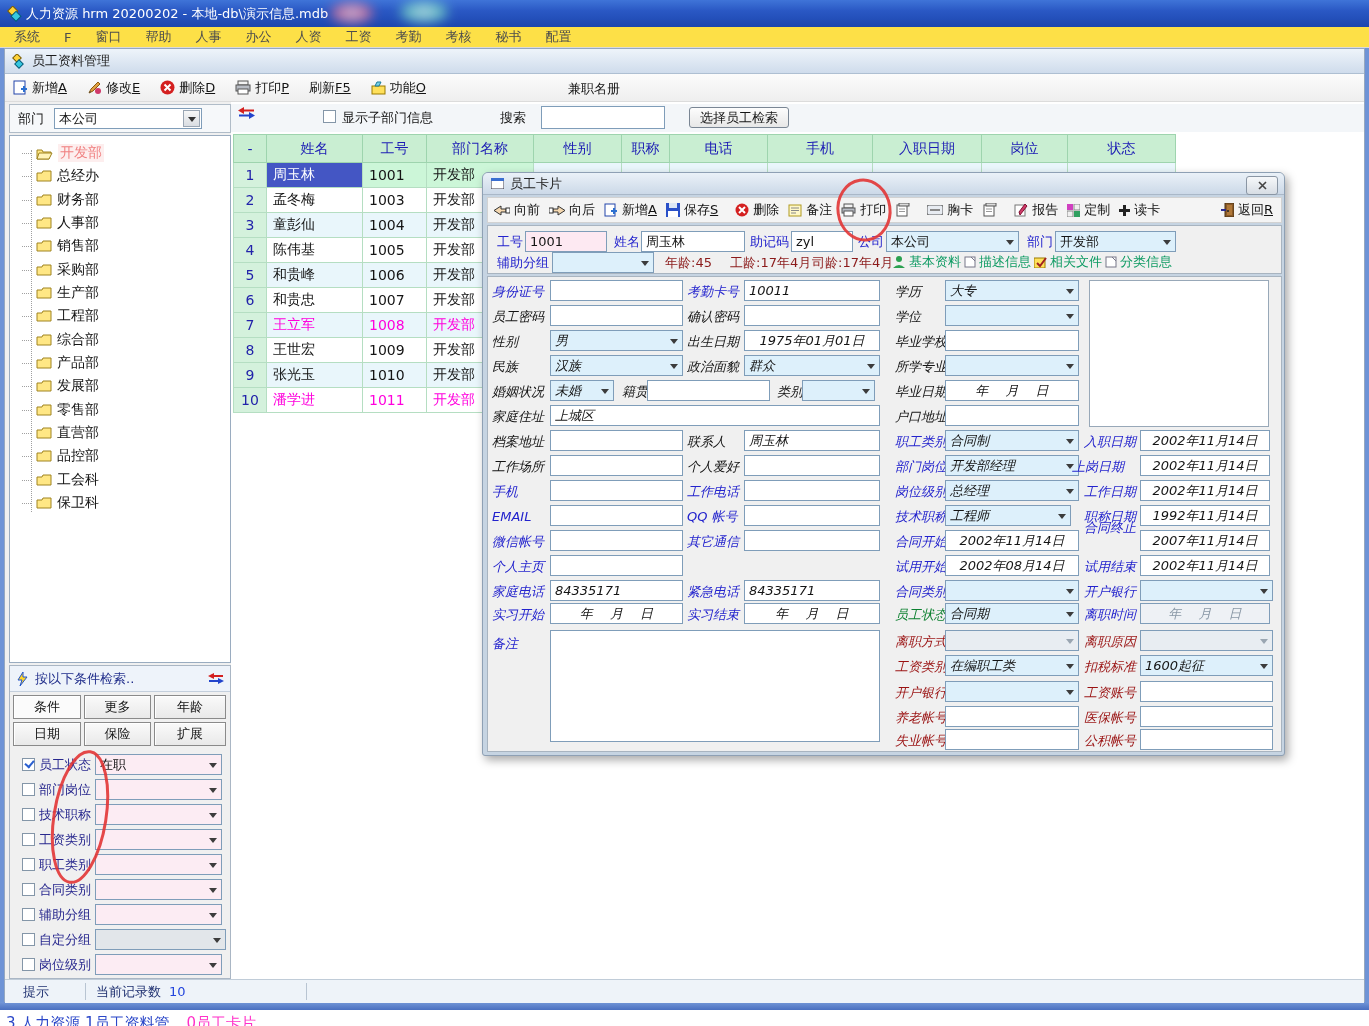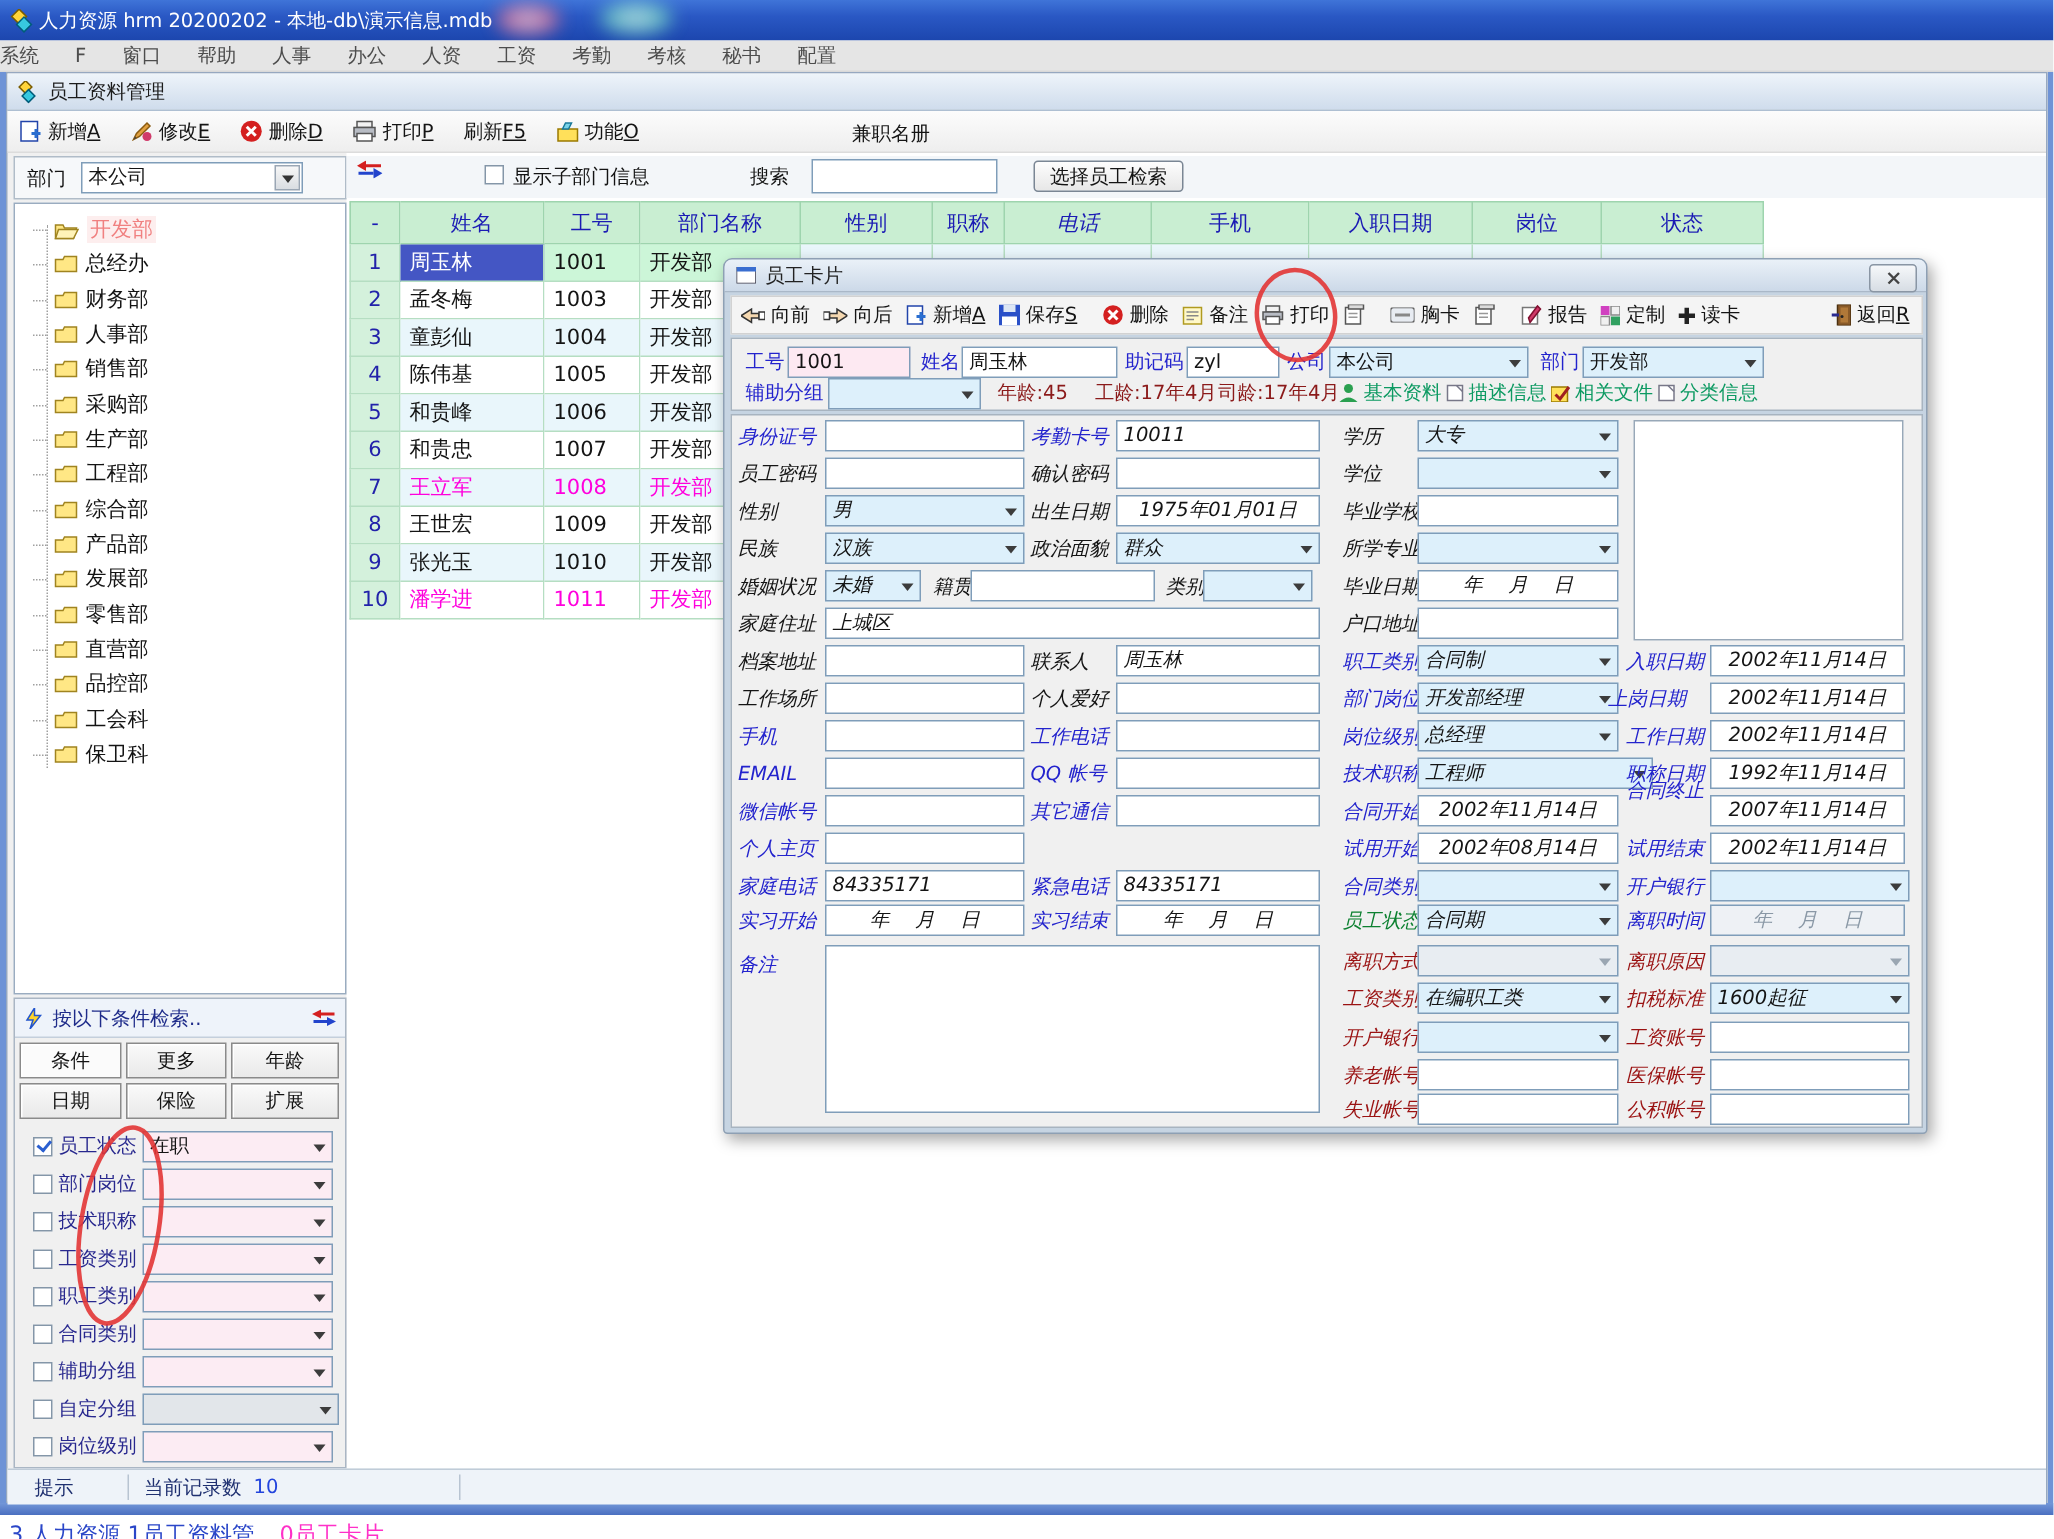--- a/index.html
+++ b/index.html
@@ -6,22 +6,22 @@
   body{width:1369px;height:1026px;position:relative;overflow:hidden;
        font-family:"DejaVu Sans","Liberation Sans",sans-serif;font-size:13px;color:#141414;
        background:#fff;}
   .abs{position:absolute;}
   .nw{white-space:nowrap;}
   
   .titlebar{position:absolute;left:0;top:0;width:1369px;height:27px;
     background:linear-gradient(#3f74d8 0%,#2a58c4 40%,#1c46ae 100%);color:#fff;
     display:flex;align-items:center;padding-left:6px;box-sizing:border-box;overflow:hidden;}
   .glow{position:absolute;border-radius:50%;filter:blur(6px);opacity:.75;}
-  .menubar{position:absolute;left:0;top:27px;width:1369px;height:21px;background:#e5e5e5;
-    border-bottom:1px solid #d9d9d9;display:flex;align-items:center;gap:24px;
+  .menubar{position:absolute;left:0;top:27px;width:1369px;height:21px;background:#fde047;
+    border-bottom:1px solid #d9d9d9;display:flex;align-items:center;gap:24px;padding-left:14px;
     color:#4d4d4d;box-sizing:border-box;}
   .menubar span{cursor:default;}
   
   .frame-l{position:absolute;left:0;top:48px;width:4px;height:962px;background:#6e93d6;}
   .frame-r{position:absolute;right:0;top:48px;width:4px;height:962px;background:#6e93d6;}
   .frame-b{position:absolute;left:0;top:1002px;width:1369px;height:8px;background:linear-gradient(#7397d8,#4a6fc0);}
   
   .mdi{position:absolute;left:4px;top:48px;width:1361px;height:954px;background:#f0f0f0;border:1px solid #96a8c0;box-sizing:border-box;}
   .caption{position:absolute;left:0;top:0;width:100%;height:25px;
     background:linear-gradient(#eef4fa,#cfdcec);border-bottom:1px solid #aebfd2;
@@ -85,21 +85,21 @@
   .td{height:25px;border-right:1px solid #b5dec2;border-bottom:1px solid #b5dec2;font-size:14px;
     display:flex;align-items:center;padding-left:6px;box-sizing:border-box;overflow:hidden;cursor:default;}
   .td.ctr{justify-content:center;padding-left:0;}
   .idx{background:#d4f1dc;color:#2222aa;}
   .r-odd .td{background:#e9f6fb;} .r-even .td{background:#ffffff;}
   .r-odd .td.idx,.r-even .td.idx{background:#d4f1dc;}
   .cell-sel{background:#4456c4 !important;color:#fff;}
   .cell-mint{background:#ccf6d8 !important;}
   .accent{color:#ff00dd;}
   .w0{width:34px;}.w1{width:96px;}.w2{width:64px;}.w3{width:107px;}.w4{width:88px;}.w5{width:48px;}
-  .w6{width:98px;font-style:italic;}.w7{width:105px;}.w8{width:109px;}.w9{width:86px;}.w10{width:108px;}
+  .w6{width:98px;}.w7{width:105px;}.w8{width:109px;}.w9{width:86px;}.w10{width:108px;}
   .lefthdr{border-left:1px solid #9ed4ae;} .lefttd{border-left:1px solid #b5dec2;}
   
   .statusbar{position:absolute;left:0;top:930px;width:100%;height:23px;background:#eef3f9;border-top:1px solid #c0ccd8;
     display:flex;align-items:center;color:#1f3070;}
   .sep{width:1px;height:17px;background:#b8c4d2;margin:0 10px;}
   
   .dialog{position:absolute;left:482px;top:172px;width:803px;height:584px;z-index:40;
     background:#c6d4e2;border:1px solid #8ea0b4;border-radius:6px 6px 3px 3px;
     box-shadow:3px 4px 10px rgba(0,0,0,.35);box-sizing:border-box;}
   .dtitle{position:absolute;left:0;top:0;width:100%;height:22px;
@@ -828,21 +828,21 @@
     <div class="combo" style="left:457px;top:178px;width:134px"><span>开发部经理</span><i class="arr"></i></div>
     <span class="lbl blue" style="left:584px;top:181px">上岗日期</span>
     <div class="inp date" style="left:652px;top:178px;width:130px"><span>2002年11月14日</span></div>
 
     <span class="lbl blue" style="left:407px;top:206px">岗位级别</span>
     <div class="combo" style="left:457px;top:203px;width:134px"><span>总经理</span><i class="arr"></i></div>
     <span class="lbl blue" style="left:596px;top:206px">工作日期</span>
     <div class="inp date" style="left:652px;top:203px;width:130px"><span>2002年11月14日</span></div>
 
     <span class="lbl blue" style="left:407px;top:231px">技术职称</span>
-    <div class="combo" style="left:457px;top:228px;width:157px"><span>工程师</span><i class="arr"></i></div>
+    <div class="combo" style="left:457px;top:228px;width:126px"><span>工程师</span><i class="arr"></i></div>
     <span class="lbl blue" style="left:596px;top:231px">职称日期</span>
     <div class="inp date" style="left:652px;top:228px;width:130px"><span>1992年11月14日</span></div>
 
     <span class="lbl blue" style="left:407px;top:256px">合同开始</span>
     <div class="inp date" style="left:457px;top:253px;width:134px"><span>2002年11月14日</span></div>
     <span class="lbl blue" style="left:596px;top:242px">合同终止</span>
     <div class="inp date" style="left:652px;top:253px;width:130px"><span>2007年11月14日</span></div>
 
     <span class="lbl blue" style="left:407px;top:281px">试用开始</span>
     <div class="inp date" style="left:457px;top:278px;width:134px"><span>2002年08月14日</span></div>

